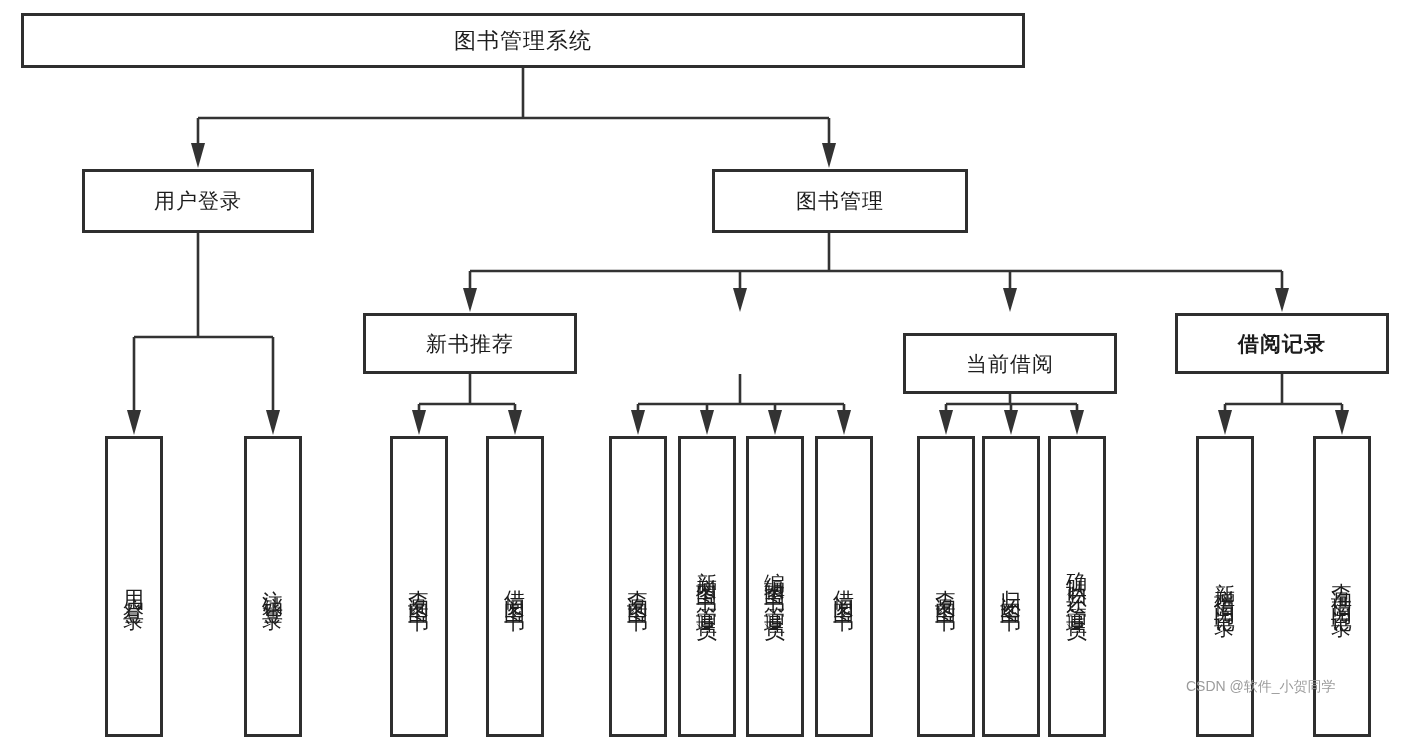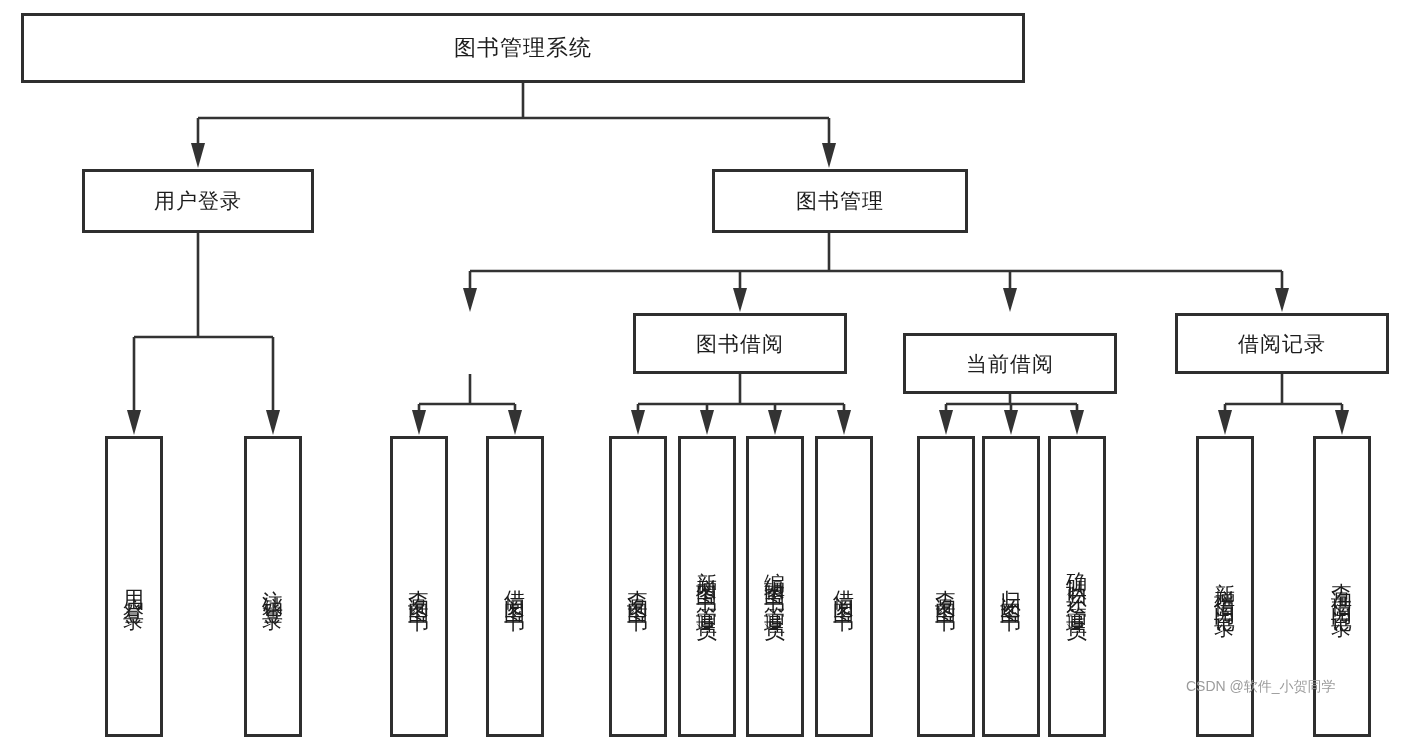--- a/index.html
+++ b/index.html
@@ -14,29 +14,29 @@
     font-family:"Liberation Sans","DejaVu Sans",sans-serif;}
   .stage{position:relative;width:1405px;height:747px;background:var(--bg);}
   svg.connectors{position:absolute;left:0;top:0;width:1405px;height:747px;}
   svg.connectors path{fill:none;stroke:var(--connector);stroke-width:2.6;}
   svg.connectors polygon{fill:var(--connector);stroke:none;}
   .node{
     position:absolute;background:#fff;border:3px solid var(--border);
     display:flex;align-items:center;justify-content:center;
     color:var(--text);font-size:21px;letter-spacing:1px;
   }
-  .node.root{left:21px;top:13px;width:1004px;height:70px;font-size:22px;}
+  .node.root{left:21px;top:13px;width:1004px;height:55px;font-size:22px;}
   .node.branch{top:169px;height:64px;}
   .node.branch.b-user{left:82px;width:232px;}
   .node.branch.b-mgmt{left:712px;width:256px;}
   .node.section{top:313px;height:61px;width:214px;}
   .node.s-0{left:363px;}
   .node.s-1{left:633px;}
   .node.s-2{left:903px;margin-top:20px;}
-  .node.s-3{left:1175px;}
+  .node.s-3{left:1175px;font-weight:bold;}
   .node.leaf{top:436px;width:58px;height:301px;letter-spacing:0;}
   .leaf .vtext{
     writing-mode:vertical-rl;font-size:21px;letter-spacing:7px;
     color:var(--text);line-height:1;
   }
   .watermark{
     position:absolute;left:1186px;top:678px;z-index:5;
     font-size:14px;color:var(--watermark);white-space:nowrap;
   }
 </style>
@@ -79,21 +79,21 @@
     <path d="M1282 374 V404 M1225 404 H1342 M1225 404 V412 M1342 404 V412"></path>
     <polygon points="1218,410 1232,410 1225,435"></polygon>
     <polygon points="1335,410 1349,410 1342,435"></polygon>
   </svg>
 
   <div class="node root">图书管理系统</div>
 
   <div class="node branch b-user">用户登录</div>
   <div class="node branch b-mgmt">图书管理</div>
 
-  <div class="node section s-1">图书借阅</div>
+  <div class="node section s-0">新书推荐</div>
   <div class="node section s-2">当前借阅</div>
   <div class="node section s-3">借阅记录</div>
 
   <div class="node leaf" style="left:105px">
     <span class="vtext">用户登录</span>
   </div>
   <div class="node leaf" style="left:244px">
     <span class="vtext">注销登录</span>
   </div>
 

